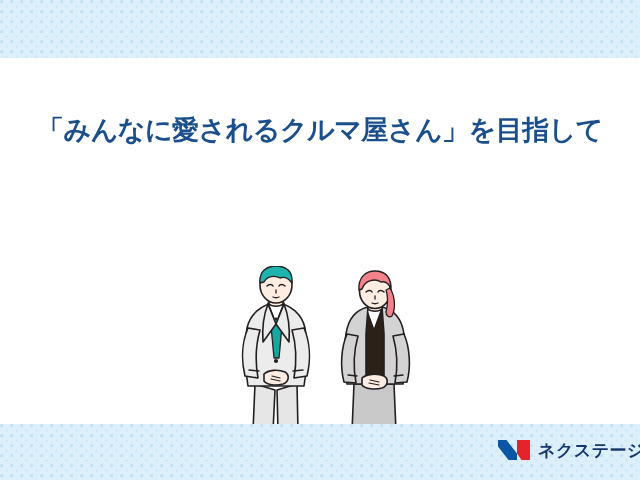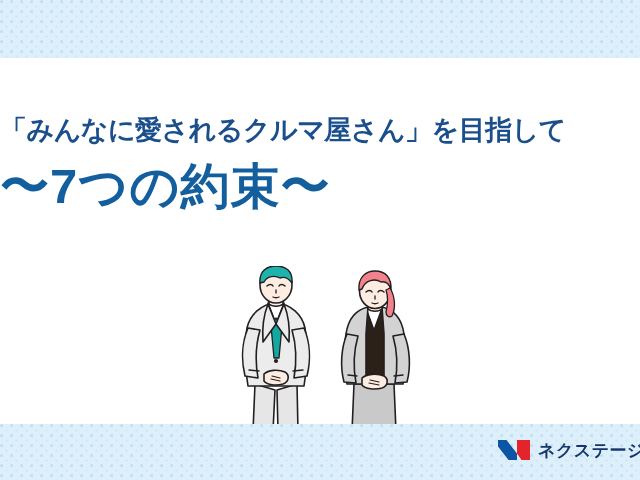--- a/index.html
+++ b/index.html
@@ -43,20 +43,21 @@
     top: 424px;
     height: 56px;
   }
 
   
   .headline {
     position: absolute;
     left: 0;
     top: 112px;
     width: 640px;
+    text-align: center;
   }
   .headline-line1 {
     font-size: 27px;
     font-weight: 700;
     letter-spacing: -0.5px;
     color: #1a4f8c;
     line-height: 1.35;
     white-space: nowrap;
   }
   .headline-line2 {
@@ -108,21 +109,20 @@
 </style>
 </head>
 <body>
 
 <div class="banner">
 
   <div class="dot-band top"></div>
 
   <div class="headline">
     <div class="headline-line1">「みんなに愛されるクルマ屋さん」を目指して</div>
-    <div class="headline-line2">〜7つの約束〜</div>
   </div>
 
   <div class="illustration">
     <svg viewBox="0 0 216 165" xmlns="http://www.w3.org/2000/svg">
       <g stroke="#231f20" stroke-width="1.6" stroke-linecap="round" stroke-linejoin="round" fill="none">
 
         <g>
 
           <path d="M27 118 L25 165 L45 165 L47 124 Z" fill="#e6e6e6"></path>
           <path d="M49 124 L50 165 L70 165 L69 118 Z" fill="#e6e6e6"></path>

